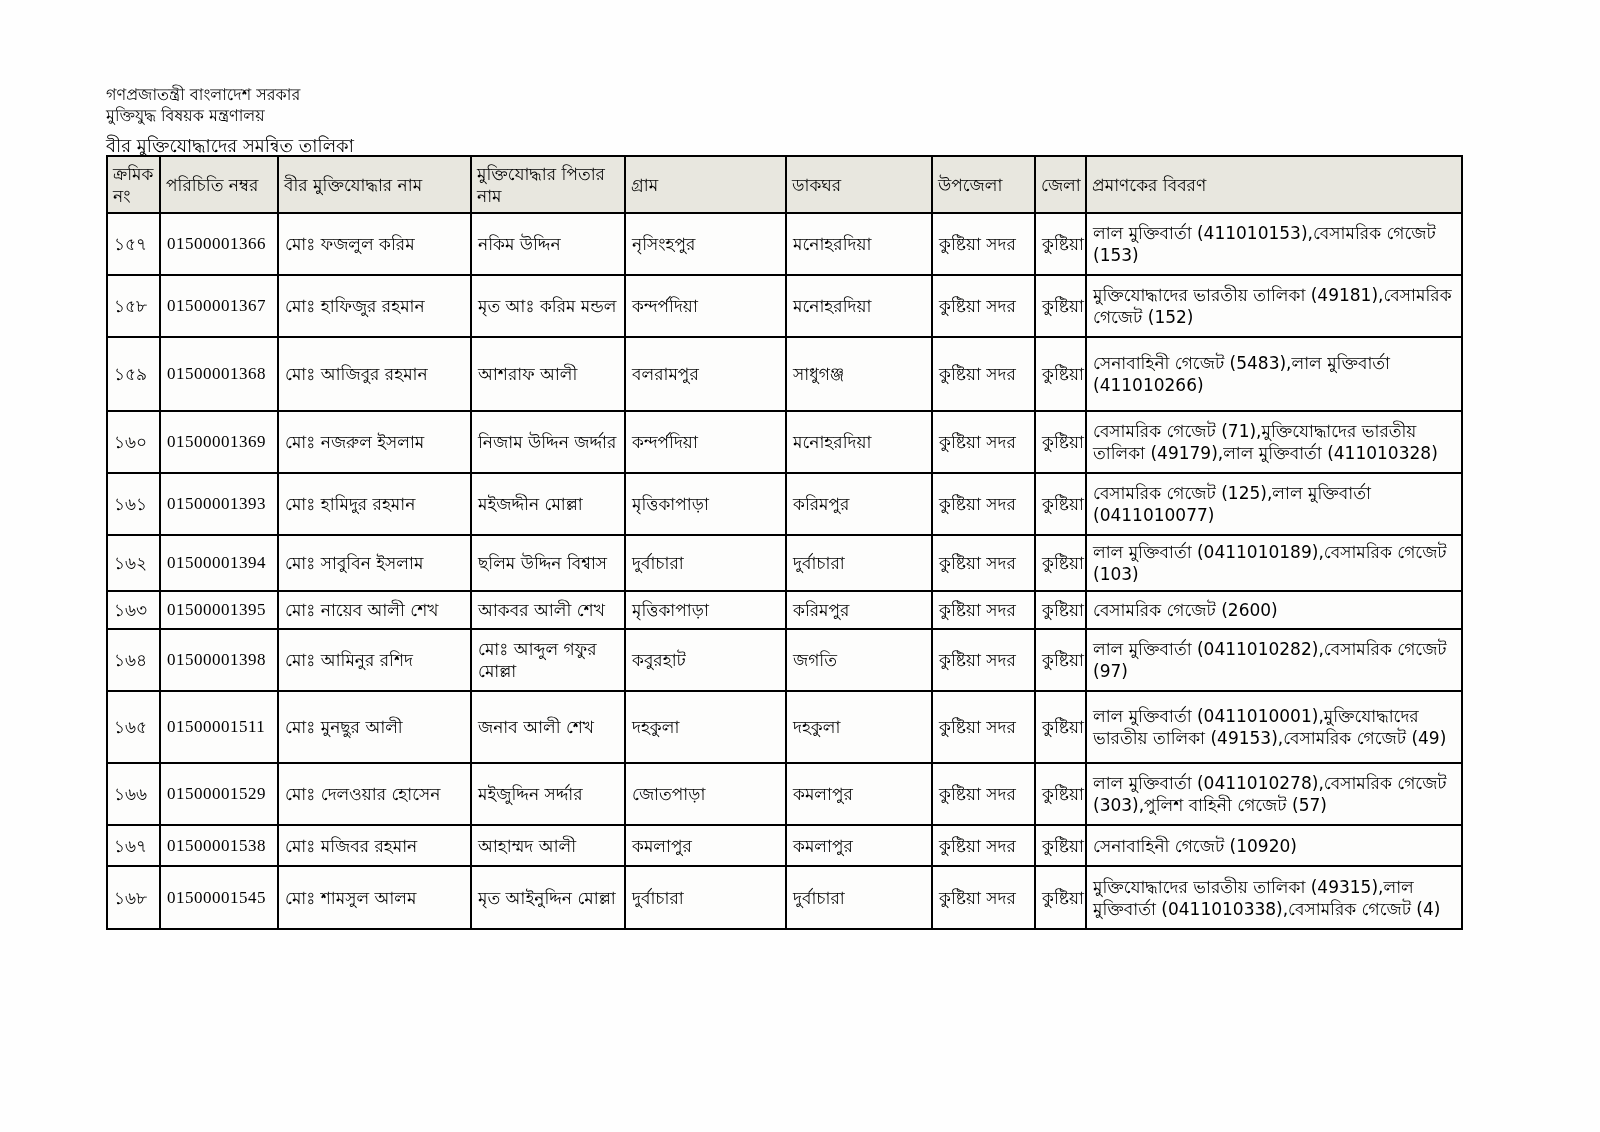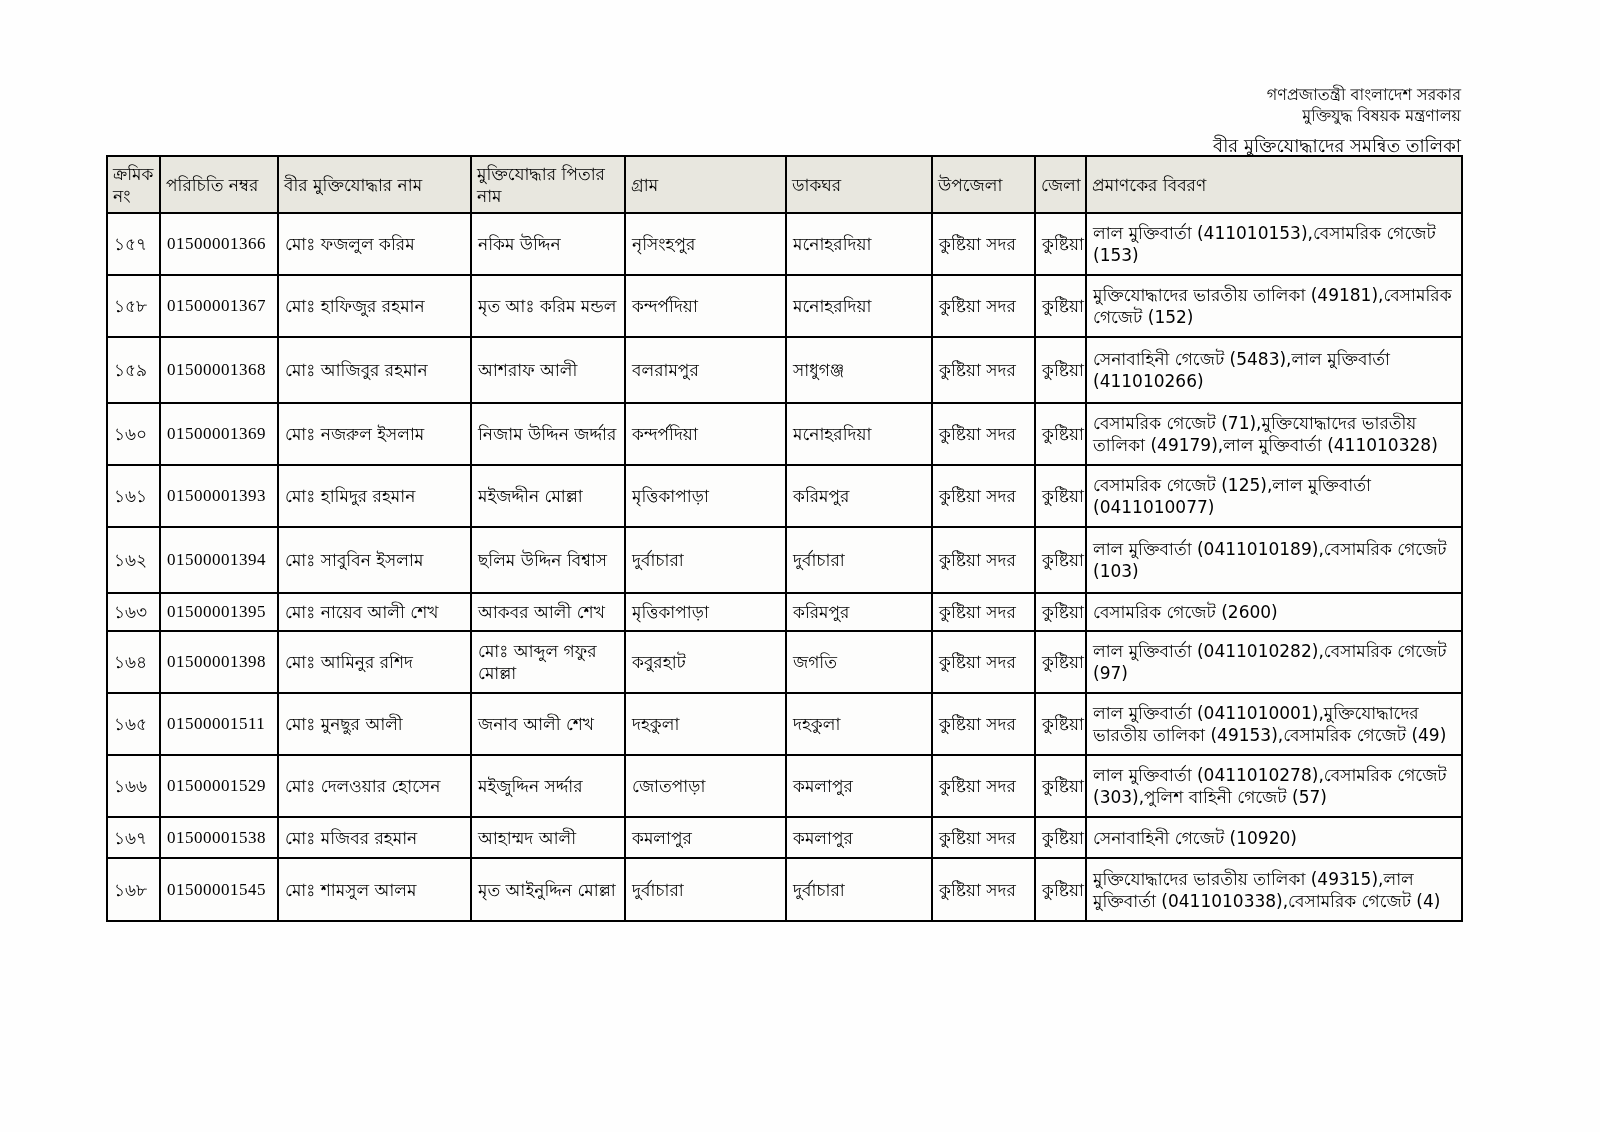--- a/index.html
+++ b/index.html
@@ -8,21 +8,21 @@
     background: #ffffff;
     font-family: "DejaVu Sans", "Liberation Sans", sans-serif;
     color: #000;
     position: relative;
   }
   .page { position: absolute; inset: 0; background: #fefefe; }
 
   .doc-header {
     position: absolute;
     left: 106px; top: 84px; width: 1355px;
-    text-align: right;
+    text-align: left;
     line-height: 21px;
     font-size: 16px;
   }
   .doc-header .line { display: block; }
   .doc-header .doc-title {
     display: inline-block;
     margin-top: 9px;
     font-size: 18px;
     border-bottom: 1.5px solid #000;
     padding-bottom: 1px;
@@ -124,21 +124,21 @@
       <td class="cell-serial">১৫৮</td>
       <td class="cell-id">01500001367</td>
       <td class="cell-name">মোঃ হাফিজুর রহমান</td>
       <td class="cell-father">মৃত আঃ করিম মন্ডল</td>
       <td class="cell-village">কন্দর্পদিয়া</td>
       <td class="cell-post-office">মনোহরদিয়া</td>
       <td class="cell-upazila">কুষ্টিয়া সদর</td>
       <td class="cell-district">কুষ্টিয়া</td>
       <td class="cell-proof">মুক্তিযোদ্ধাদের ভারতীয় তালিকা (49181),বেসামরিক গেজেট (152)</td>
     </tr>
-        <tr style="height: 66px;">
+        <tr style="height: 74px;">
       <td class="cell-serial">১৫৯</td>
       <td class="cell-id">01500001368</td>
       <td class="cell-name">মোঃ আজিবুর রহমান</td>
       <td class="cell-father">আশরাফ আলী</td>
       <td class="cell-village">বলরামপুর</td>
       <td class="cell-post-office">সাধুগঞ্জ</td>
       <td class="cell-upazila">কুষ্টিয়া সদর</td>
       <td class="cell-district">কুষ্টিয়া</td>
       <td class="cell-proof">সেনাবাহিনী গেজেট (5483),লাল মুক্তিবার্তা (411010266)</td>
     </tr>
@@ -157,21 +157,21 @@
       <td class="cell-serial">১৬১</td>
       <td class="cell-id">01500001393</td>
       <td class="cell-name">মোঃ হামিদুর রহমান</td>
       <td class="cell-father">মইজদ্দীন মোল্লা</td>
       <td class="cell-village">মৃত্তিকাপাড়া</td>
       <td class="cell-post-office">করিমপুর</td>
       <td class="cell-upazila">কুষ্টিয়া সদর</td>
       <td class="cell-district">কুষ্টিয়া</td>
       <td class="cell-proof">বেসামরিক গেজেট (125),লাল মুক্তিবার্তা (0411010077)</td>
     </tr>
-        <tr style="height: 66px; padding-left: 27px;">
+        <tr style="height: 56px; padding-left: 27px;">
       <td class="cell-serial">১৬২</td>
       <td class="cell-id">01500001394</td>
       <td class="cell-name">মোঃ সাবুবিন ইসলাম</td>
       <td class="cell-father">ছলিম উদ্দিন বিশ্বাস</td>
       <td class="cell-village">দুর্বাচারা</td>
       <td class="cell-post-office">দুর্বাচারা</td>
       <td class="cell-upazila">কুষ্টিয়া সদর</td>
       <td class="cell-district">কুষ্টিয়া</td>
       <td class="cell-proof">লাল মুক্তিবার্তা (0411010189),বেসামরিক গেজেট (103)</td>
     </tr>
@@ -190,21 +190,21 @@
       <td class="cell-serial">১৬৪</td>
       <td class="cell-id">01500001398</td>
       <td class="cell-name">মোঃ আমিনুর রশিদ</td>
       <td class="cell-father">মোঃ আব্দুল গফুর মোল্লা</td>
       <td class="cell-village">কবুরহাট</td>
       <td class="cell-post-office">জগতি</td>
       <td class="cell-upazila">কুষ্টিয়া সদর</td>
       <td class="cell-district">কুষ্টিয়া</td>
       <td class="cell-proof">লাল মুক্তিবার্তা (0411010282),বেসামরিক গেজেট (97)</td>
     </tr>
-        <tr style="height: 62px; border-radius: 11px;">
+        <tr style="height: 72px; border-radius: 11px;">
       <td class="cell-serial">১৬৫</td>
       <td class="cell-id">01500001511</td>
       <td class="cell-name">মোঃ মুনছুর আলী</td>
       <td class="cell-father">জনাব আলী শেখ</td>
       <td class="cell-village">দহকুলা</td>
       <td class="cell-post-office">দহকুলা</td>
       <td class="cell-upazila">কুষ্টিয়া সদর</td>
       <td class="cell-district">কুষ্টিয়া</td>
       <td class="cell-proof">লাল মুক্তিবার্তা (0411010001),মুক্তিযোদ্ধাদের ভারতীয় তালিকা (49153),বেসামরিক গেজেট (49)</td>
     </tr>

